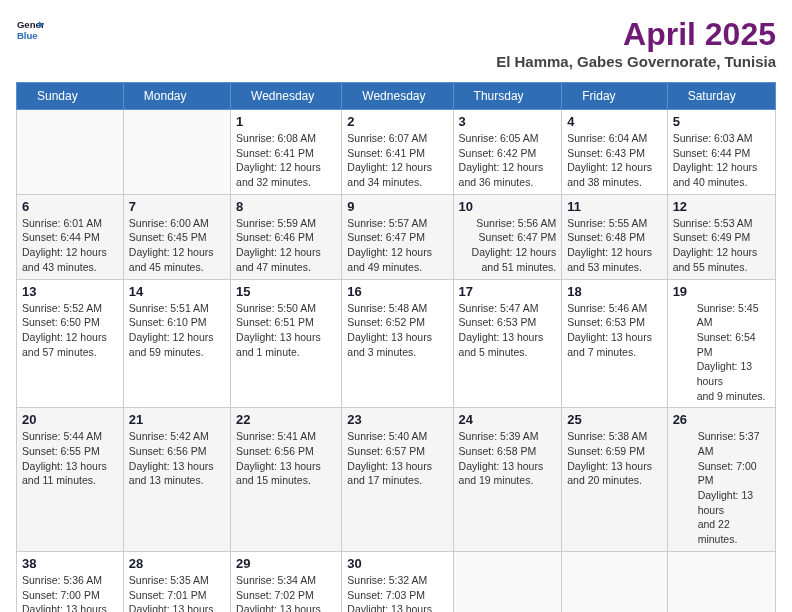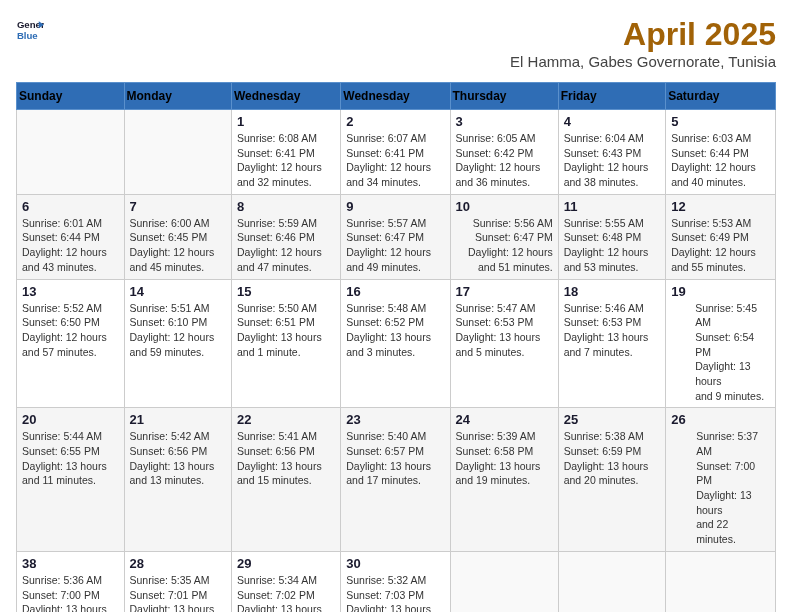--- a/index.html
+++ b/index.html
@@ -32,39 +32,39 @@
     .logo-icon {
       width: 28px;
       height: 28px;
     }
     .title-block {
       text-align: right;
     }
     .title-block h1 {
       font-size: 32px;
       font-weight: bold;
-      color: #a16207;
+      color: #701a75;
     }
     .title-block h2 {
       font-size: 15px;
       color: #444;
-      font-weight: normal;
+      font-weight: bold;
     }
     .calendar {
       width: 100%;
       border-collapse: collapse;
       font-size: 11px;
     }
     .calendar thead tr th {
       background: #2f6db5;
-      color: #000000;
-      padding: 6px 2px;
+      color: #ffffff;
+      padding: 6px 20px;
       text-align: left;
       font-size: 12px;
-      font-weight: bold;
+      font-weight: normal;
       border: 1px solid #5a90cc;
     }
     .calendar tbody tr td {
       border: 1px solid #ccc;
       vertical-align: top;
       padding: 4px 5px;
       width: 113px;
       min-height: 80px;
       height: 80px;
       background: #fff;

